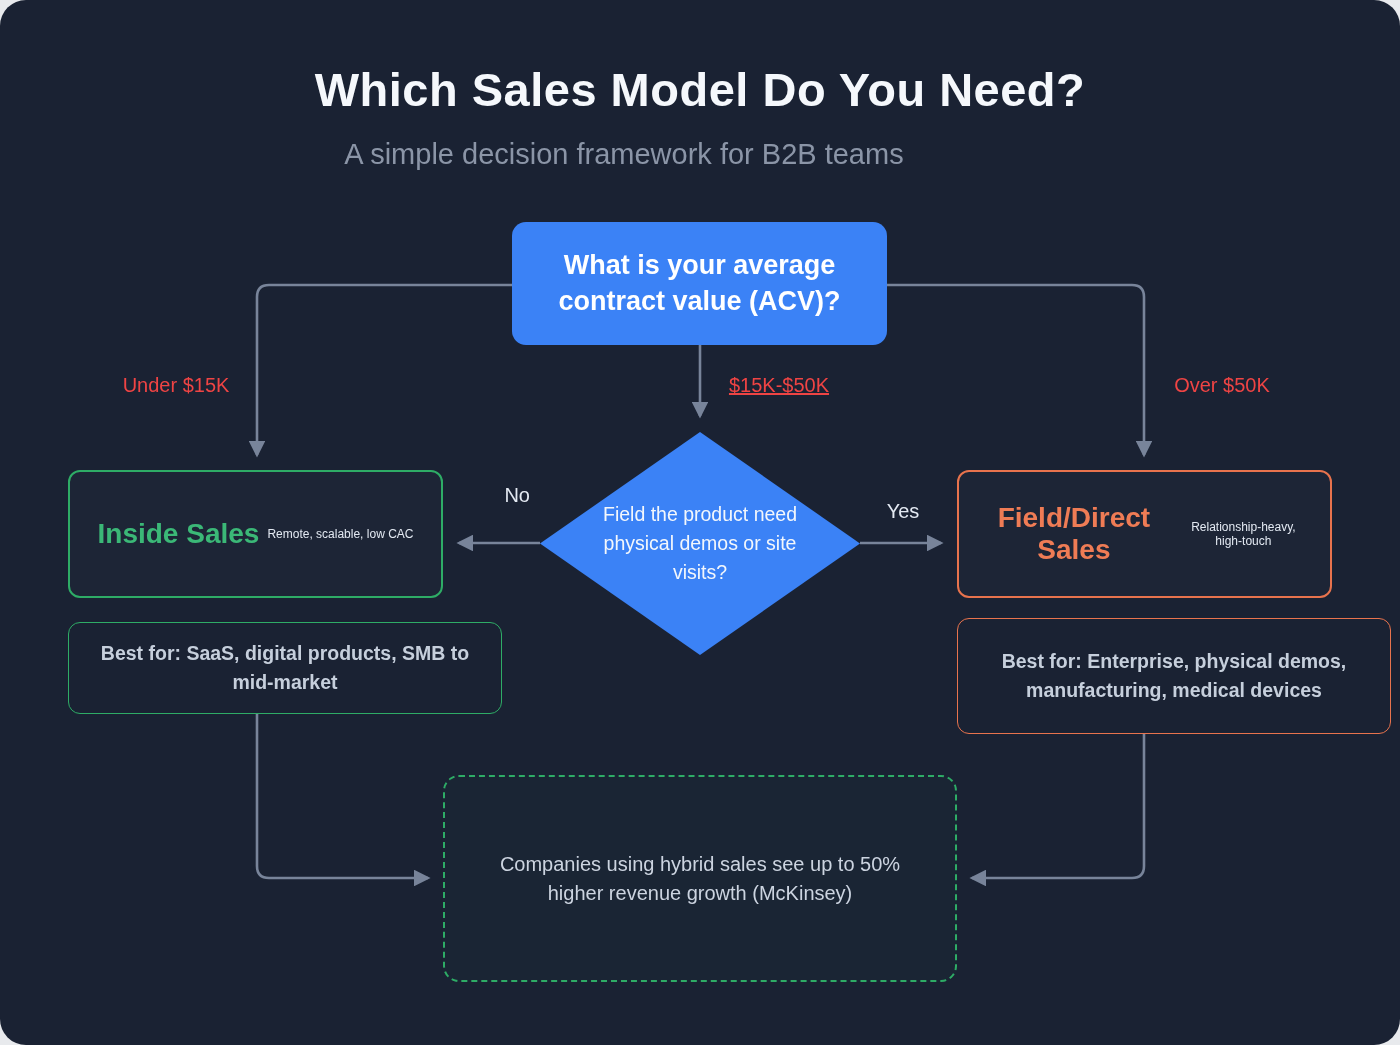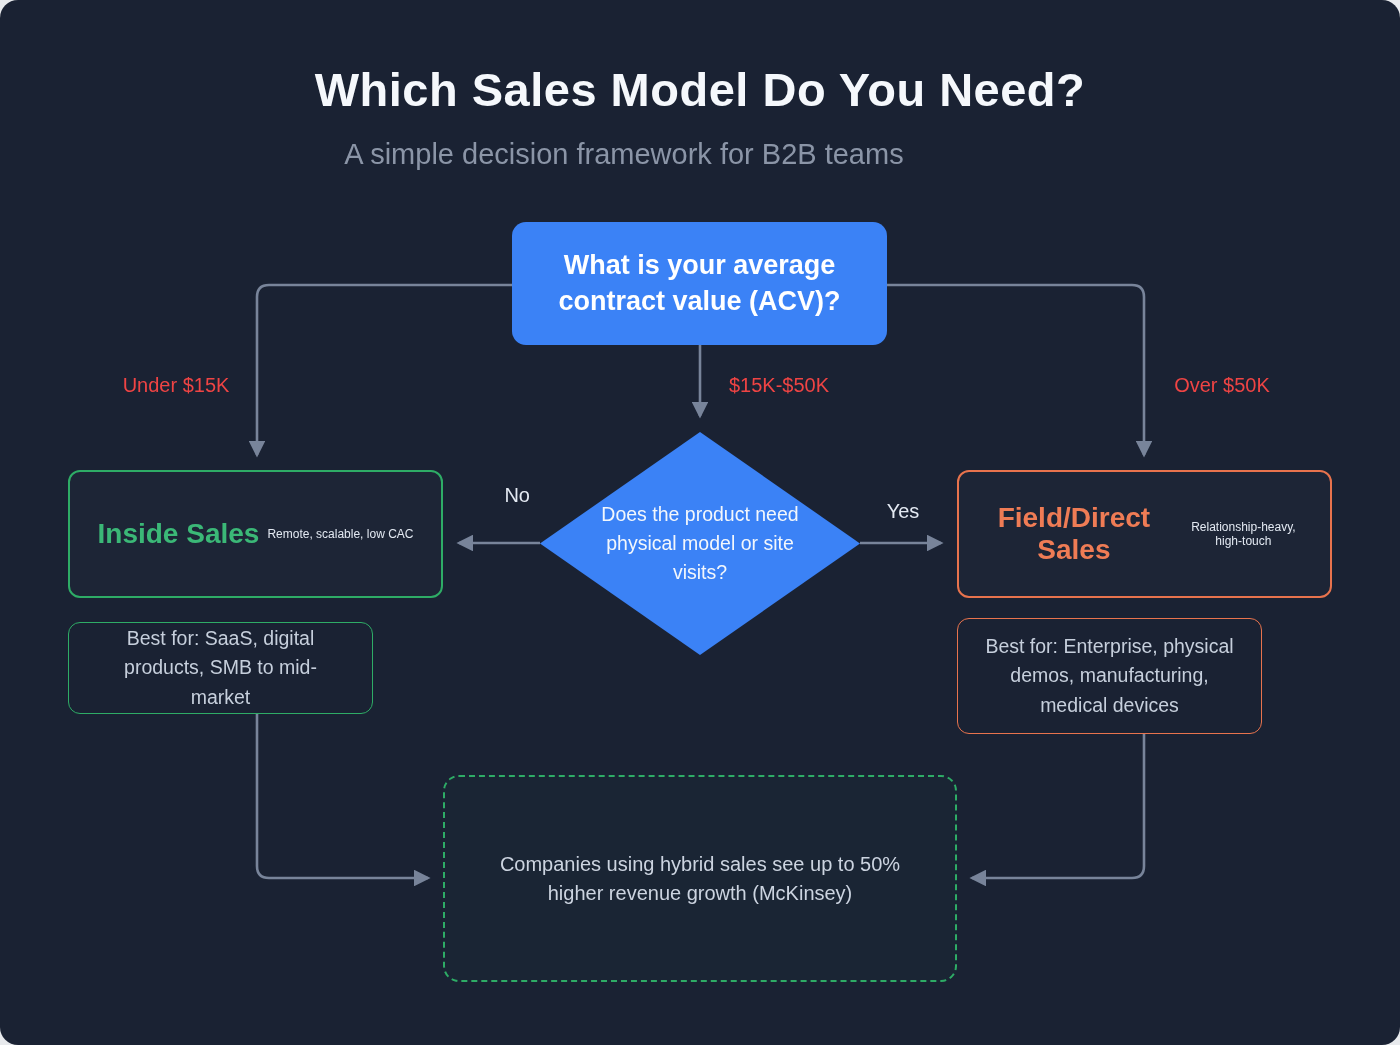--- a/index.html
+++ b/index.html
@@ -6,21 +6,21 @@
     margin: 0;
     padding: 0;
     background: #e8eaed;
     font-family: "Liberation Sans", "DejaVu Sans", sans-serif;
   }
   .canvas {
     position: relative;
     width: 1400px;
     height: 1045px;
     background: #1a2233;
-    border-radius: 18px;
+    border-radius: 26px;
     overflow: hidden;
     margin: 0 auto;
   }
   .abs { position: absolute; box-sizing: border-box; }
   .center { text-align: center; }
 
   .page-title {
     left: 0; top: 62px; width: 1400px;
     color: #f5f8fc;
     font-size: 47px;
@@ -45,46 +45,47 @@
     line-height: 1.3;
     padding: 10px 22px;
   }
 
   .branch-label {
     color: #ef4444;
     font-size: 20px;
     font-weight: 400;
   }
   .label-under { left: 96px;  top: 374px; width: 160px; }
-  .label-mid   { left: 714px; top: 374px; width: 130px; }
+  .label-mid   { left: 714px; top: 374px; width: 130px; text-decoration: underline; }
   .label-over  { left: 1152px; top: 374px; width: 140px; }
 
   .node-box {
     width: 375px; height: 128px;
     border-radius: 12px;
     background: rgba(255,255,255,0.015);
     display: flex; flex-direction: row; align-items: center; justify-content: center;
     gap: 8px;
     padding: 8px 20px;
   }
   .node-inside { left: 68px; top: 470px; border: 2.5px solid #2eac66; }
   .node-field  { left: 957px; top: 470px; border: 2.5px solid #e8734d; }
   .node-title { font-size: 28px; font-weight: 700; }
   .node-title.green  { color: #3bb877; }
   .node-title.orange { color: #ef7c55; }
   .node-sub { color: #e3e9f2; font-size: 12px; }
 
   .info-box {
-    width: 305px;
+    width: 434px;
     border-radius: 12px;
     display: flex; align-items: center; justify-content: center;
     color: #c6cfdc;
     font-size: 19.5px;
     line-height: 1.5;
     padding: 14px 26px;
+    font-weight: bold;
   }
   .info-inside { left: 68px;  top: 622px; height: 92px;  border: 1.5px solid #2eac66; }
   .info-field  { left: 957px; top: 618px; height: 116px; border: 1.5px solid #e8734d; }
 
   .diamond-wrap {
     left: 540px; top: 432px; width: 320px; height: 223px;
   }
   .diamond-svg { position: absolute; left: 0; top: 0; width: 100%; height: 100%; }
   .diamond-text {
     position: absolute; left: 40px; top: 0; width: 240px; height: 100%;
@@ -165,21 +166,21 @@
 
   <div class="abs node-box node-field center">
     <div class="node-title orange">Field/Direct Sales</div>
     <div class="node-sub">Relationship-heavy, high-touch</div>
   </div>
 
   <div class="abs diamond-wrap">
     <svg class="diamond-svg" viewBox="0 0 320 223" preserveAspectRatio="none">
       <polygon points="160,0 320,111.5 160,223 0,111.5" fill="#3b82f6"></polygon>
     </svg>
-    <div class="diamond-text">Does the product need physical model or site visits?</div>
+    <div class="diamond-text">Field the product need physical demos or site visits?</div>
   </div>
 
   <div class="abs center yn-label label-no">No</div>
   <div class="abs center yn-label label-yes">Yes</div>
 
   <div class="abs info-box info-inside center">Best for: SaaS, digital products, SMB to mid-market</div>
   <div class="abs info-box info-field center">Best for: Enterprise, physical demos, manufacturing, medical devices</div>
 
   <div class="abs hybrid-box center">
     <div class="hybrid-title">

